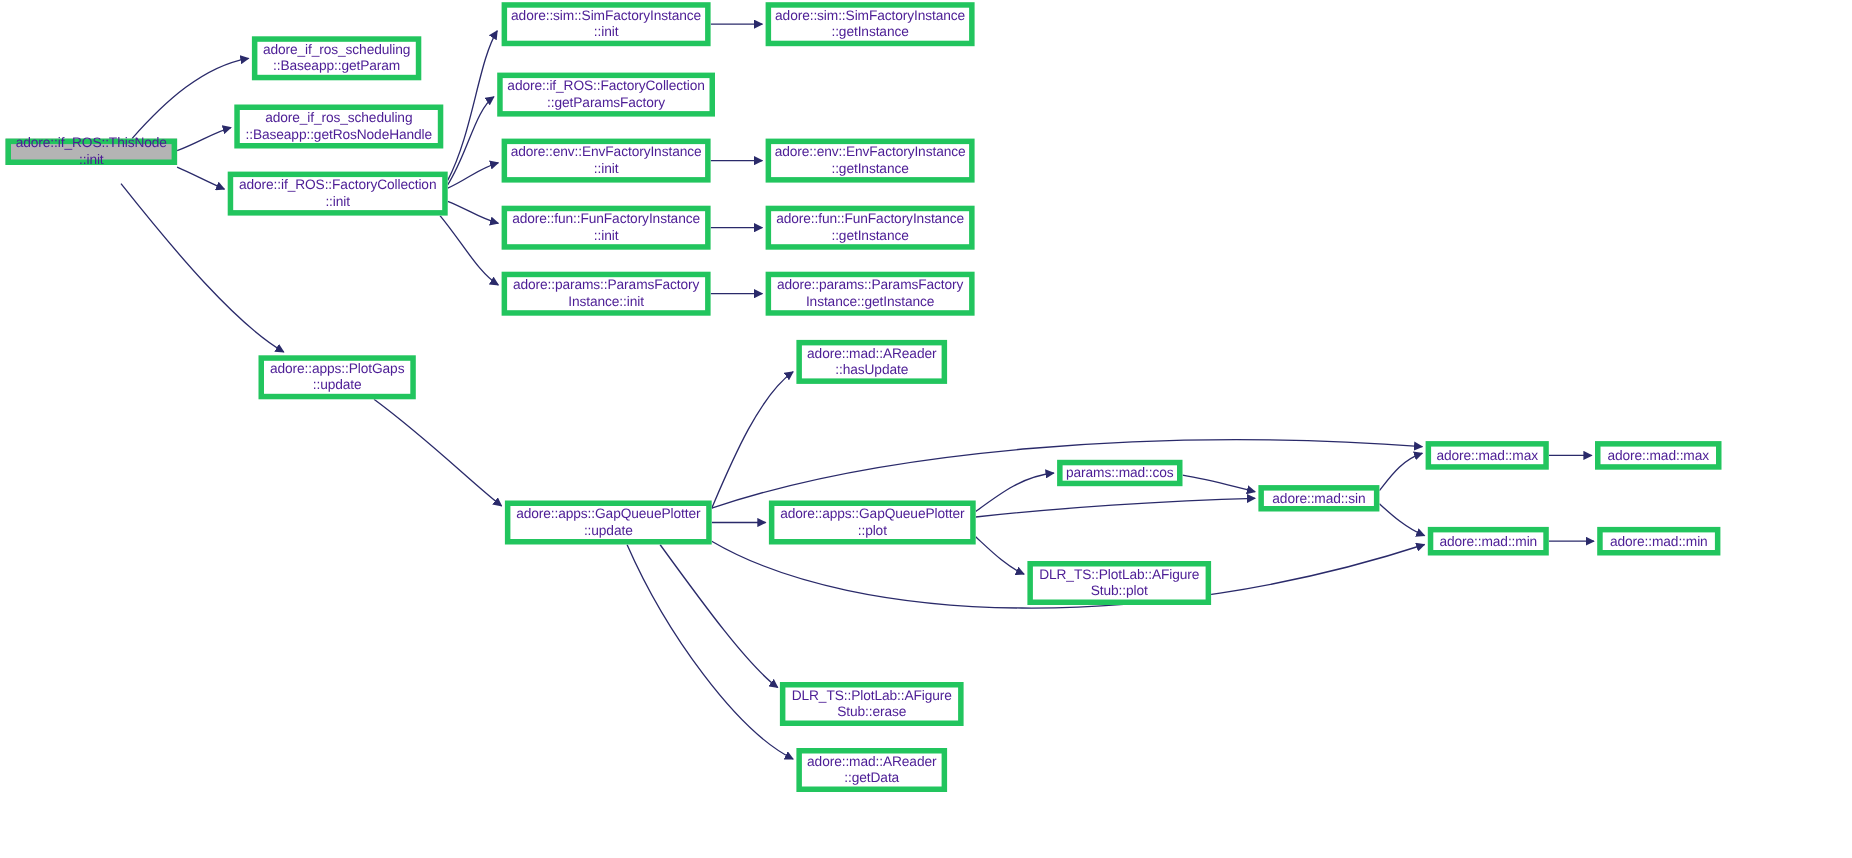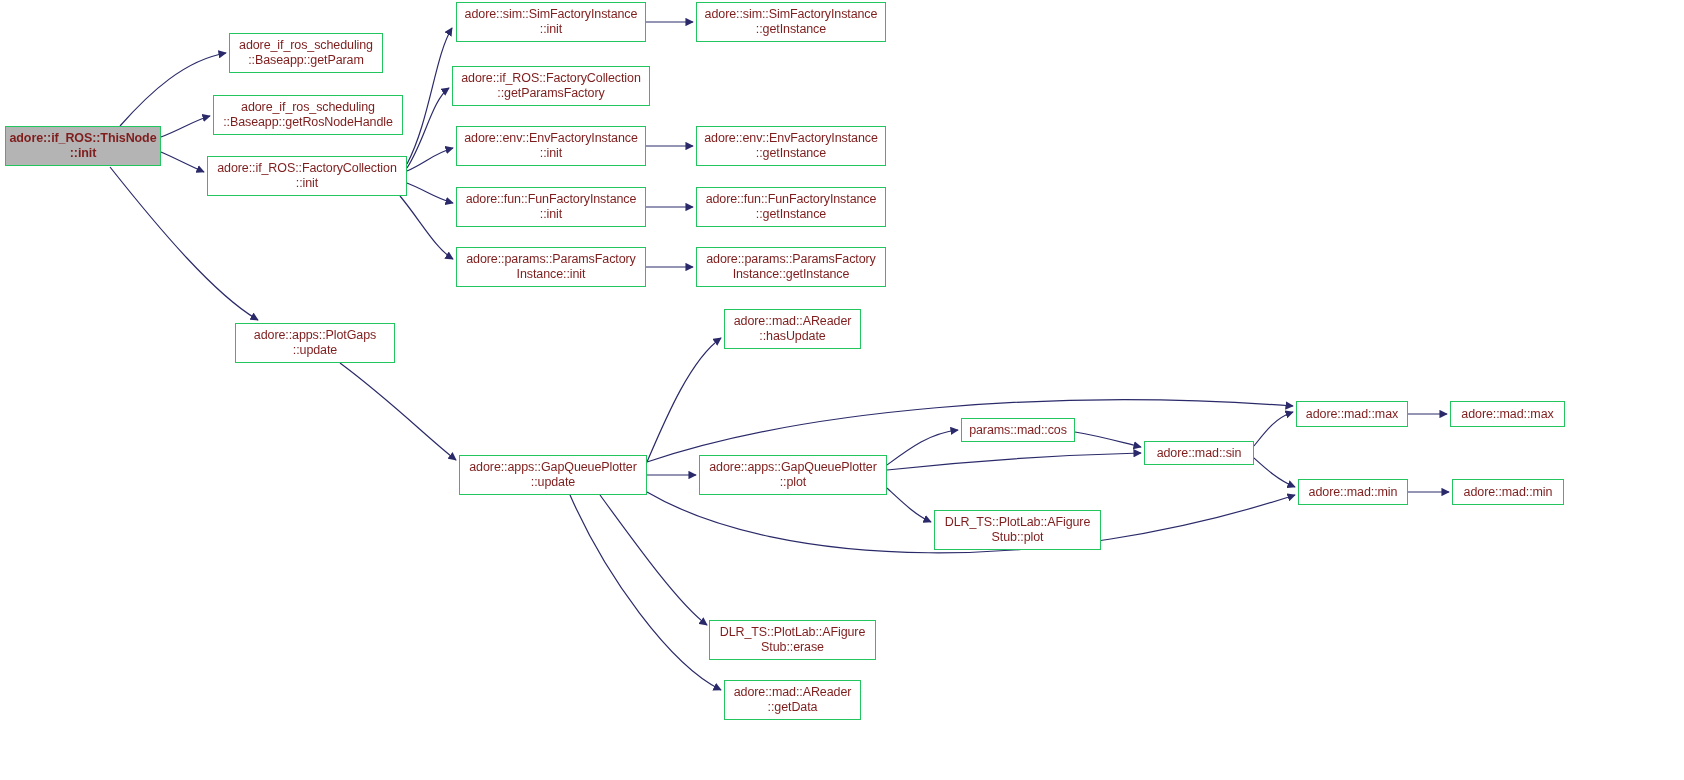--- a/index.html
+++ b/index.html
@@ -19,23 +19,23 @@
     position: absolute;
     left: 0;
     top: 0;
     width: 1684px;
     height: 780px;
     pointer-events: none;
   }
   .node {
     position: absolute;
     box-sizing: border-box;
-    border: 1px solid #22c55e;
+    border: 5px solid #22c55e;
     background: #ffffff;
-    color: #7f1d1d;
+    color: #4c1d95;
     font-size: 12.5px;
     line-height: 15px;
     text-align: center;
     display: flex;
     align-items: center;
     justify-content: center;
     white-space: pre-line;
     letter-spacing: -0.1px;
   }
   .node.root {
@@ -106,21 +106,21 @@
       <path d="M 1254,446 C 1265,432 1275,418 1293,412"></path>
 
       <path d="M 1254,458 C 1265,468 1278,480 1295,487"></path>
 
       <path d="M 1408,414 L 1447,414"></path>
 
       <path d="M 1408,492 L 1449,492"></path>
     </g>
   </svg>
 
-  <div class="node root" style="left:5px;top:126px;width:156px;height:40px;font-weight:bold;">adore::if_ROS::ThisNode
+  <div class="node root" style="left:5px;top:126px;width:156px;height:24px;">adore::if_ROS::ThisNode
 ::init</div>
 
   <div class="node" style="left:229px;top:33px;width:154px;height:40px;">adore_if_ros_scheduling
 ::Baseapp::getParam</div>
 
   <div class="node" style="left:213px;top:95px;width:190px;height:40px;">adore_if_ros_scheduling
 ::Baseapp::getRosNodeHandle</div>
 
   <div class="node" style="left:207px;top:156px;width:200px;height:40px;">adore::if_ROS::FactoryCollection
 ::init</div>
@@ -145,21 +145,21 @@
 
   <div class="node" style="left:696px;top:187px;width:190px;height:40px;">adore::fun::FunFactoryInstance
 ::getInstance</div>
 
   <div class="node" style="left:456px;top:247px;width:190px;height:40px;">adore::params::ParamsFactory
 Instance::init</div>
 
   <div class="node" style="left:696px;top:247px;width:190px;height:40px;">adore::params::ParamsFactory
 Instance::getInstance</div>
 
-  <div class="node" style="left:235px;top:323px;width:160px;height:40px;">adore::apps::PlotGaps
+  <div class="node" style="left:235px;top:323px;width:143px;height:40px;">adore::apps::PlotGaps
 ::update</div>
 
   <div class="node" style="left:724px;top:309px;width:137px;height:40px;">adore::mad::AReader
 ::hasUpdate</div>
 
   <div class="node" style="left:459px;top:455px;width:188px;height:40px;">adore::apps::GapQueuePlotter
 ::update</div>
 
   <div class="node" style="left:699px;top:455px;width:188px;height:40px;">adore::apps::GapQueuePlotter
 ::plot</div>

